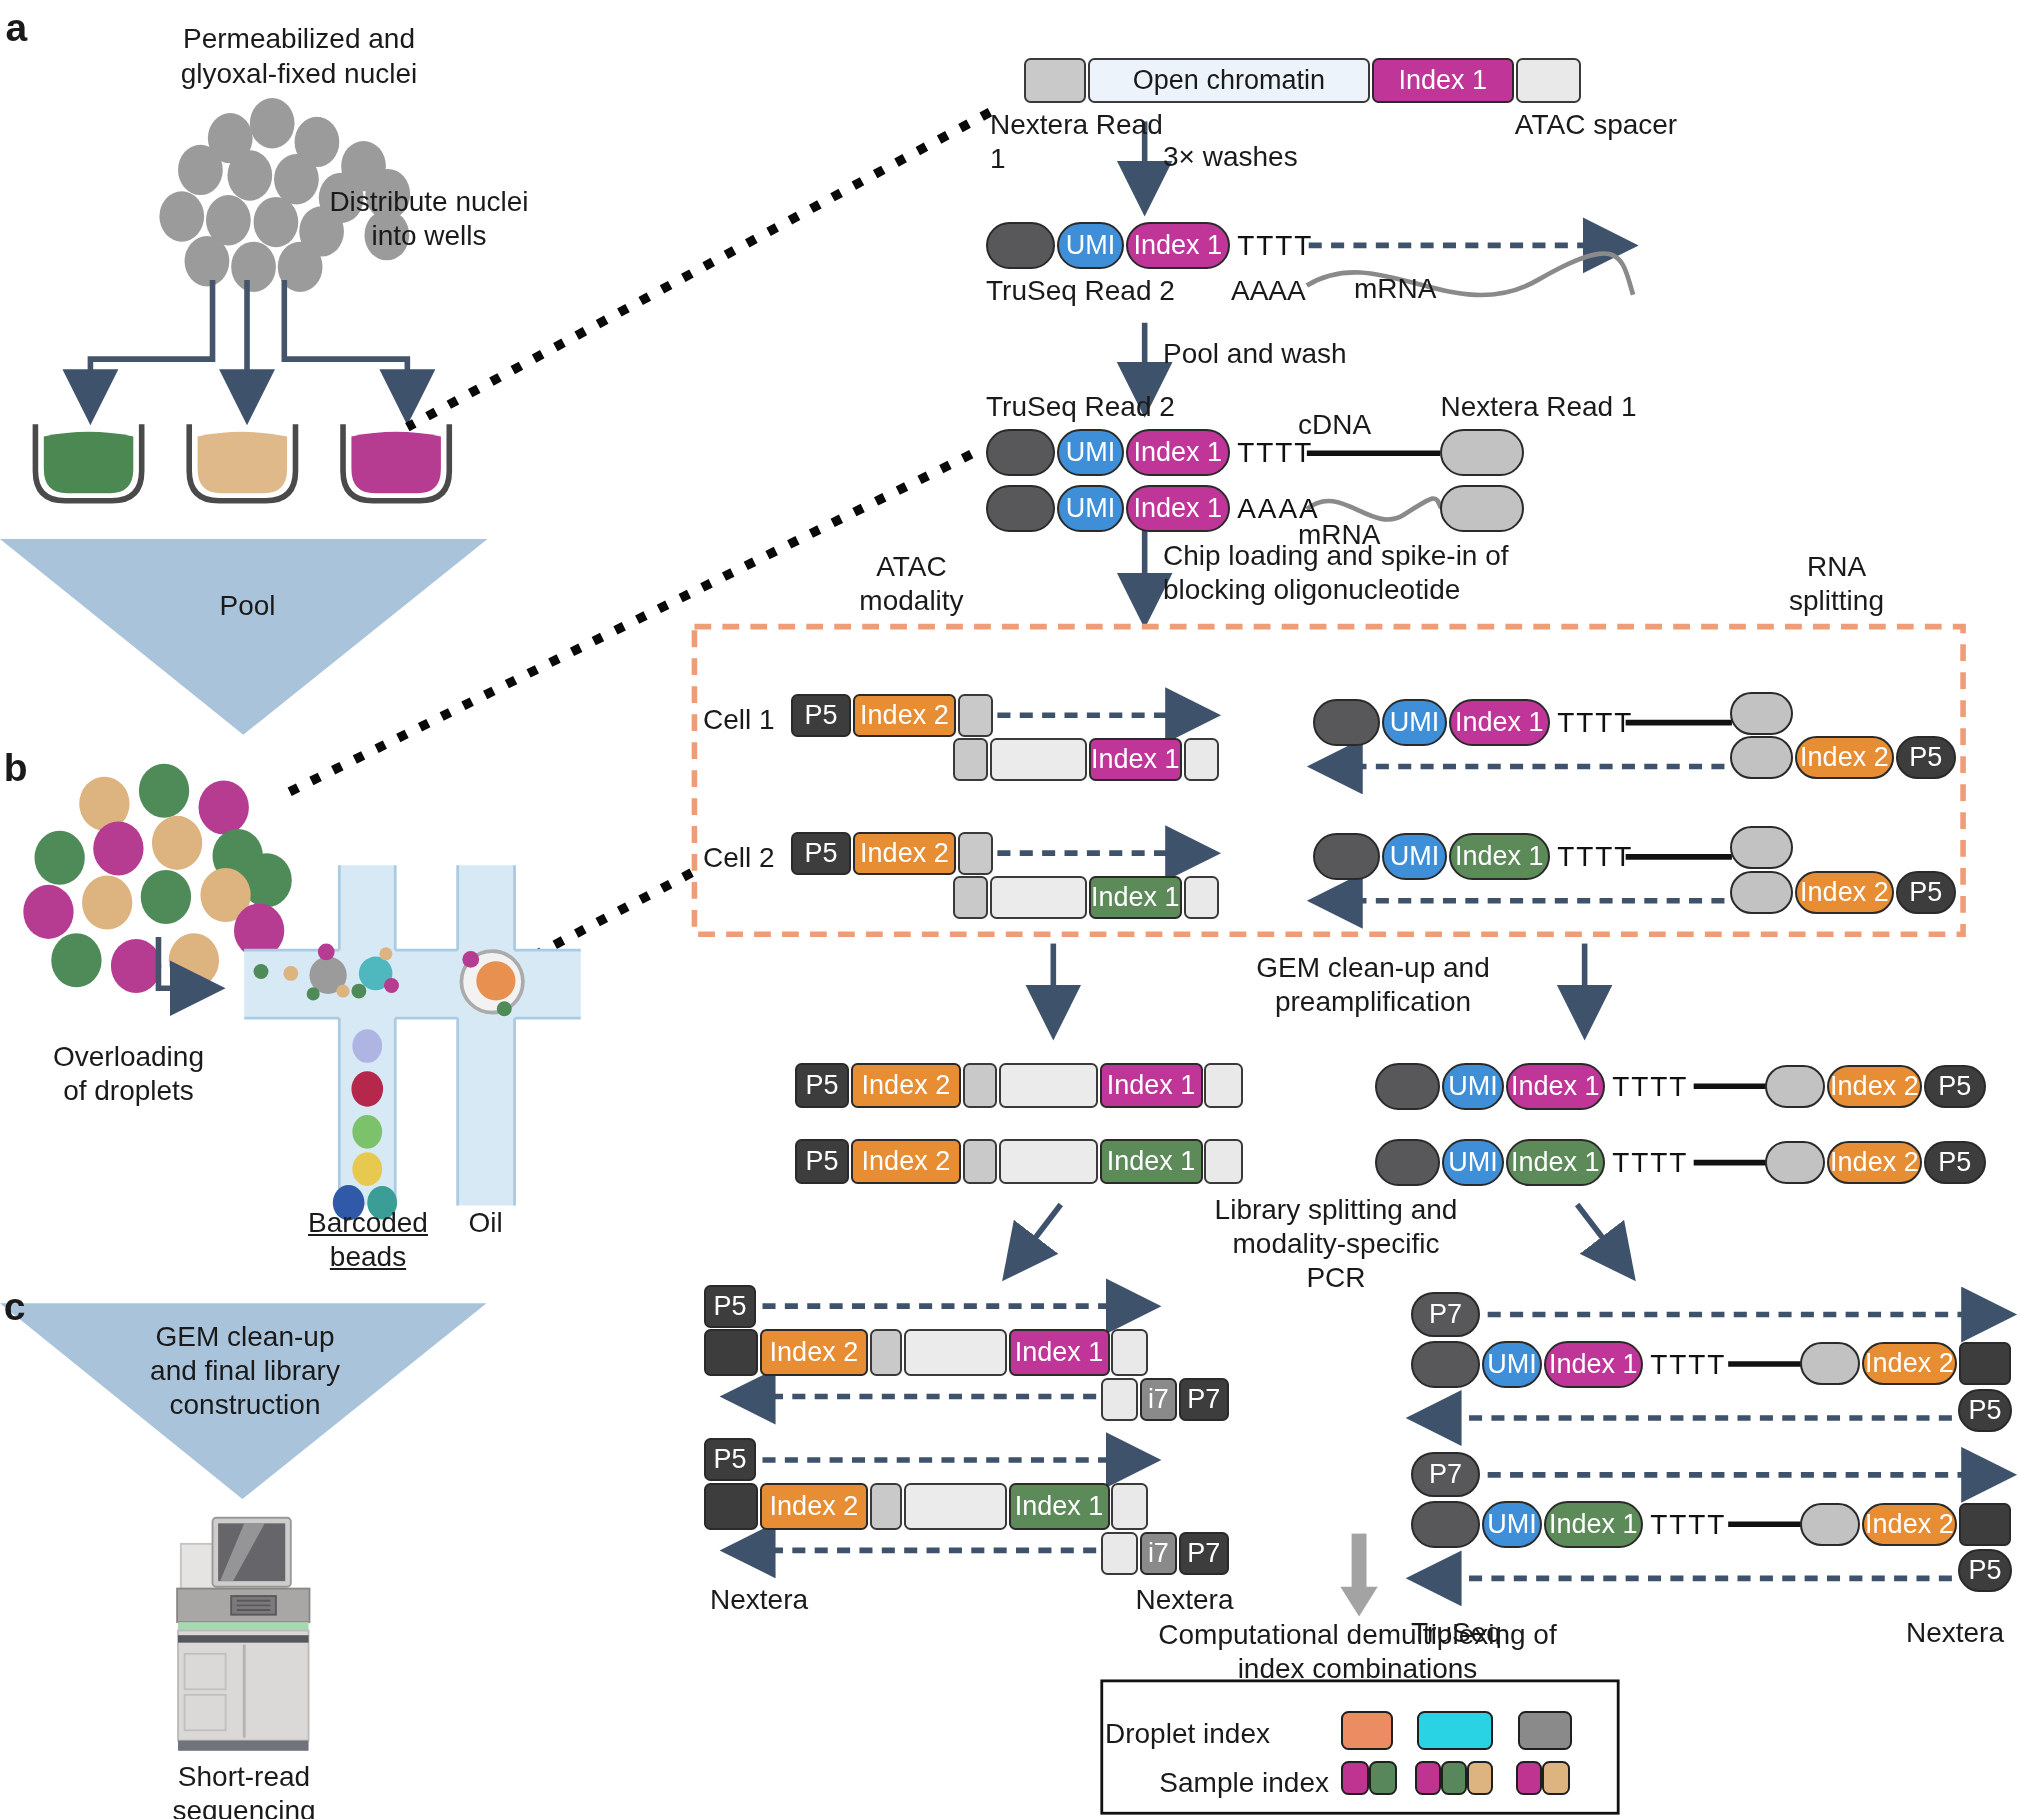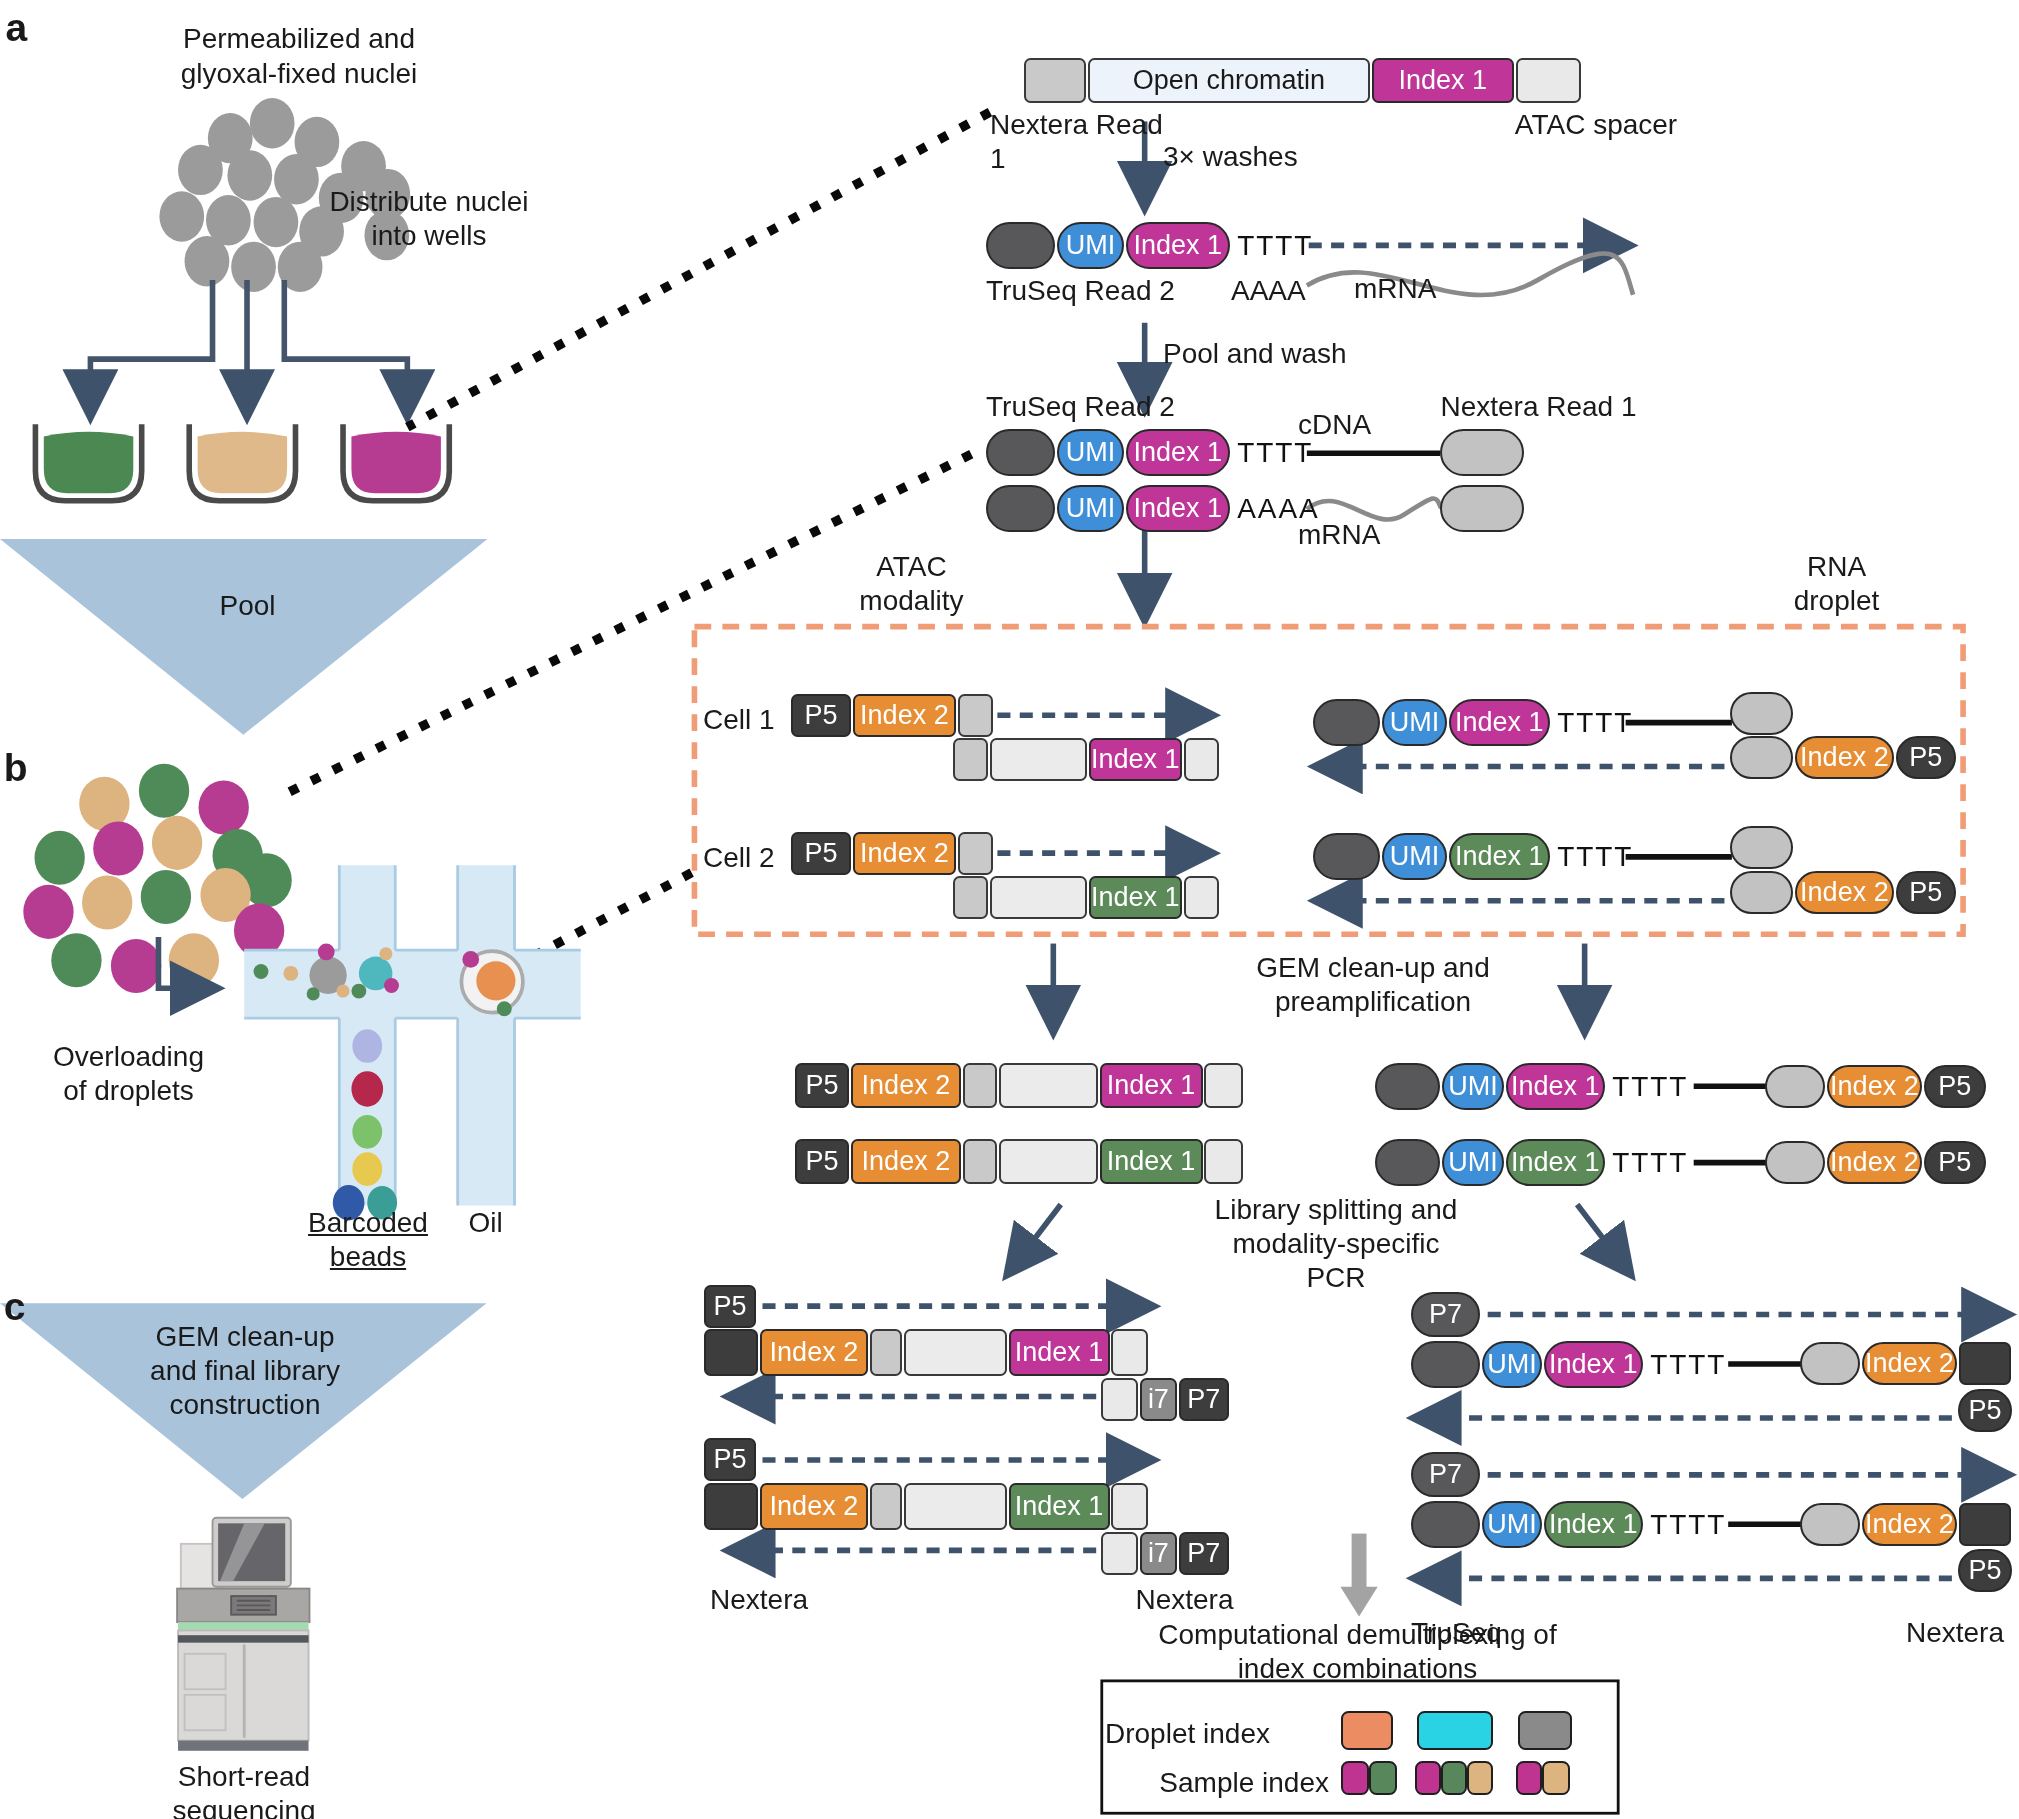--- a/index.html
+++ b/index.html
@@ -251,24 +251,26 @@
     <div class="label" style="left: 1503px; top: 108px; width: 186px; font-size: 28px; text-align: center;">ATAC spacer</div>
     <div class="label" style="left: 1163px; top: 140px; font-size: 28px; text-align: left;">3× washes</div>
     <div class="label" style="left: 986px; top: 274px; font-size: 28px; text-align: left;">TruSeq Read 2</div>
     <div class="label" style="left: 1231px; top: 274px; font-size: 28px; text-align: left;">AAAA</div>
     <div class="label" style="left: 1354px; top: 272px; font-size: 28px; text-align: left;">mRNA</div>
     <div class="label" style="left: 1163px; top: 337px; font-size: 28px; text-align: left;">Pool and wash</div>
     <div class="label" style="left: 986px; top: 390px; font-size: 28px; text-align: left;">TruSeq Read 2</div>
     <div class="label" style="left: 1436px; top: 390px; width: 205px; font-size: 28px; text-align: center;">Nextera Read 1</div>
     <div class="label" style="left: 1298px; top: 408px; font-size: 28px; text-align: left;">cDNA</div>
     <div class="label" style="left: 1298px; top: 518px; font-size: 28px; text-align: left;">mRNA</div>
+    <div class="label" style="left: 1163px; top: 539px; font-size: 28px; text-align: left;">Chip loading and spike-in of
+blocking oligonucleotide</div>
     <div class="label" style="left: 830px; top: 550px; width: 163px; font-size: 28px; text-align: center;">ATAC
 modality</div>
     <div class="label" style="left: 1755px; top: 550px; width: 163px; font-size: 28px; text-align: center;">RNA
-droplet</div>
+splitting</div>
     <div class="label" style="left: 703px; top: 703px; font-size: 28px; text-align: left;">Cell 1</div>
     <div class="label" style="left: 703px; top: 841px; font-size: 28px; text-align: left;">Cell 2</div>
     <div class="label" style="left: 1203px; top: 951px; width: 340px; font-size: 28px; text-align: center;">GEM clean-up and
 preamplification</div>
     <div class="label" style="left: 1161px; top: 1193px; width: 350px; font-size: 28px; text-align: center;">Library splitting and
 modality-specific
 PCR</div>
     <div class="label" style="left: 710px; top: 1583px; font-size: 28px; text-align: left;">Nextera</div>
     <div class="label" style="left: 1119px; top: 1583px; width: 131px; font-size: 28px; text-align: center;">Nextera</div>
     <div class="label" style="left: 1411px; top: 1616px; font-size: 28px; text-align: left;">TruSeq</div>

